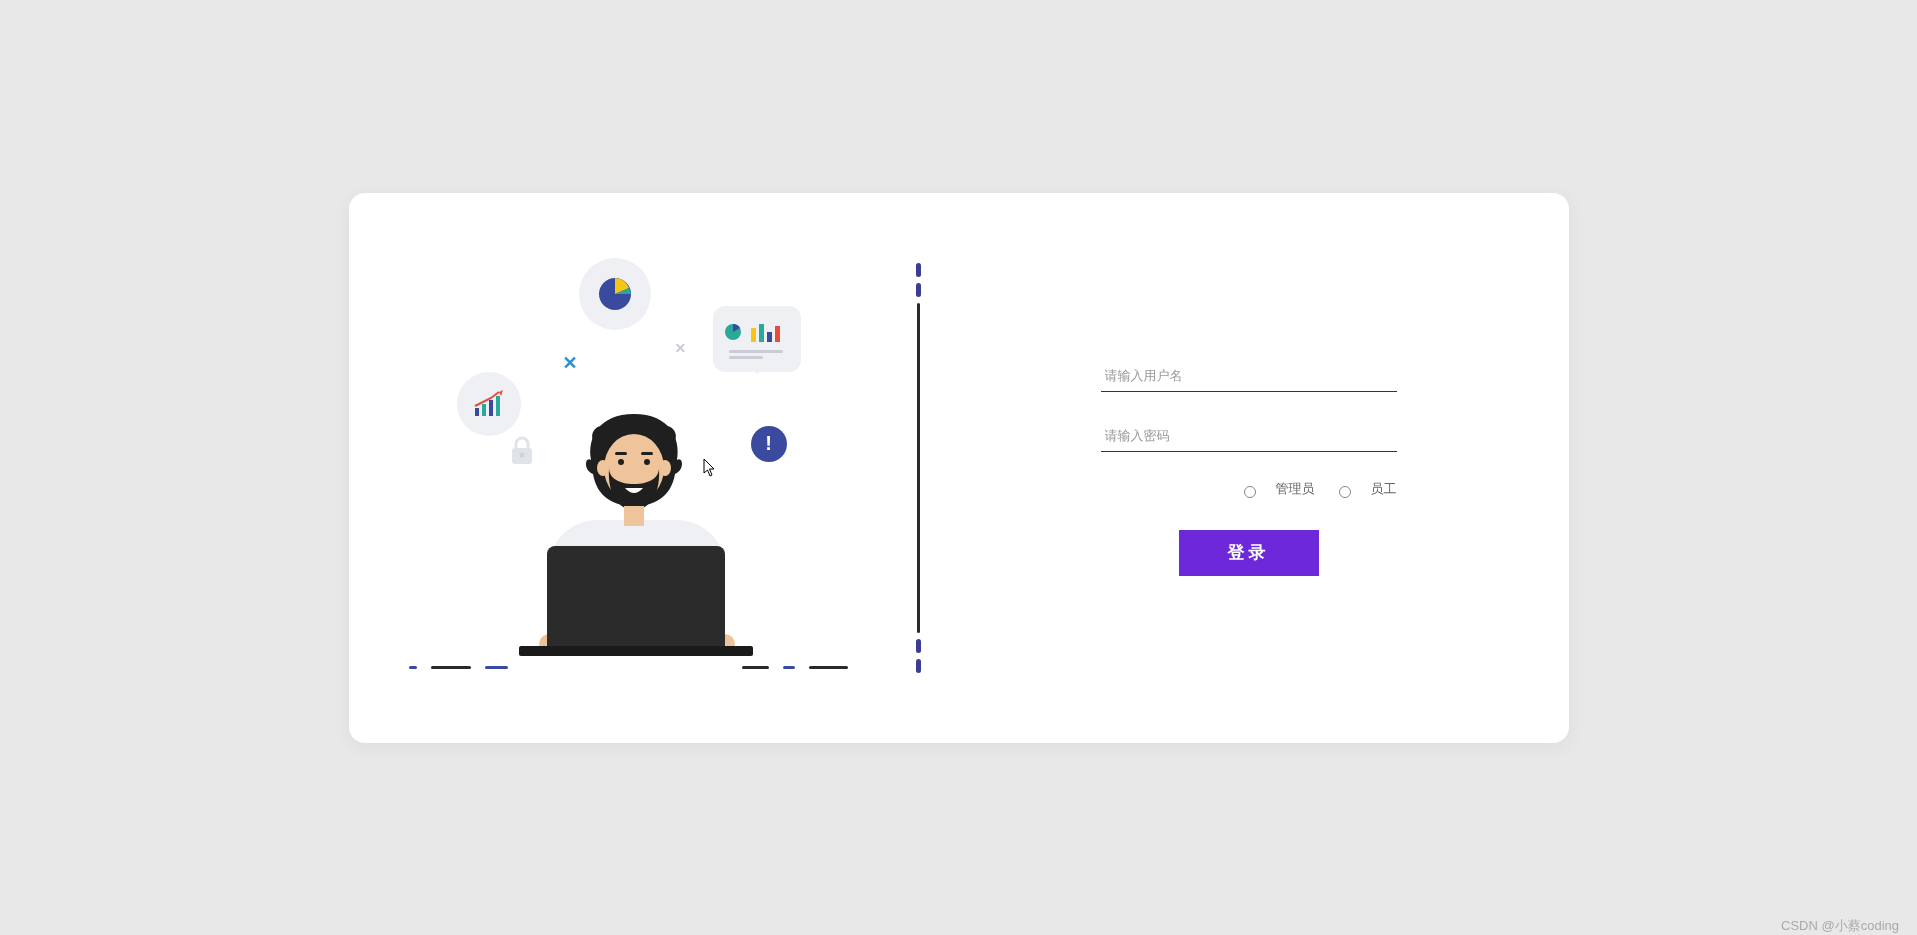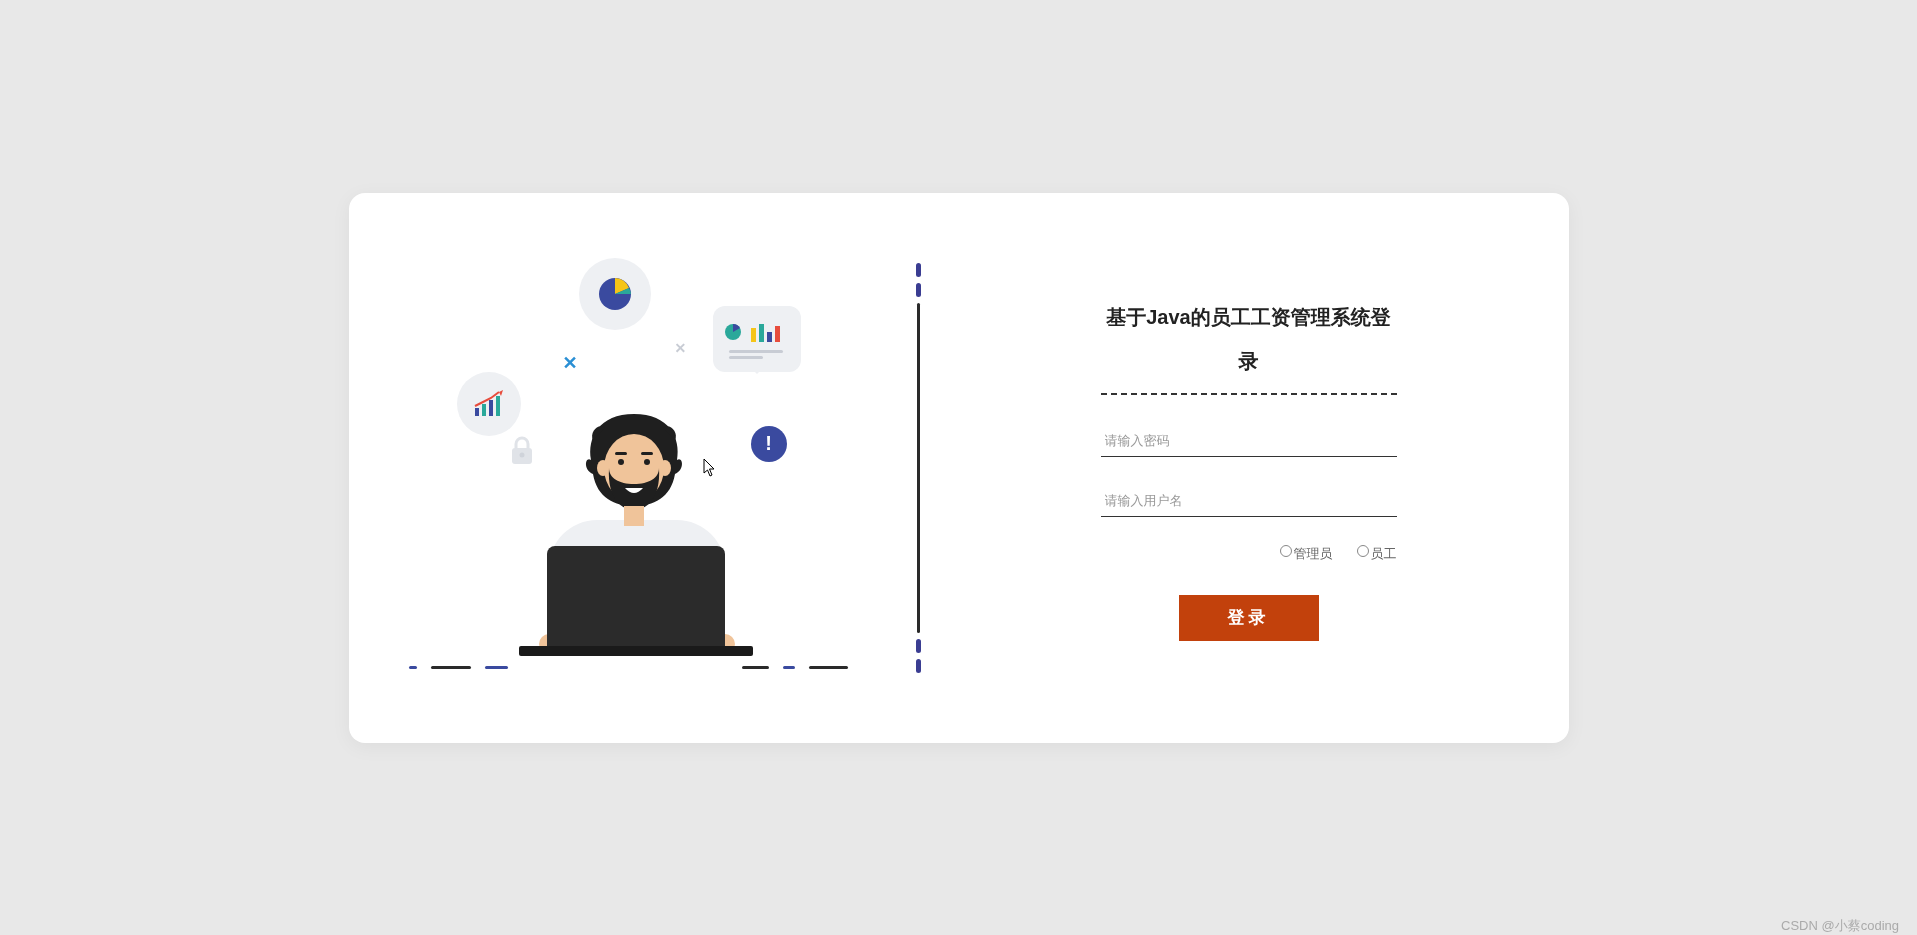--- a/index.html
+++ b/index.html
@@ -93,37 +93,37 @@
     .radios {
       display: flex;
       justify-content: flex-end;
       gap: 24px;
       margin-bottom: 32px;
       font-size: 13px;
       color: #666;
     }
     .radio-item {
       display: flex;
-      align-items: flex-start;
-      gap: 2px;
+      align-items: flex-end;
+      gap: 20px;
       cursor: pointer;
     }
     .radio-circle {
       width: 12px;
       height: 12px;
       border: 1.5px solid #888;
       border-radius: 50%;
       display: inline-block;
     }
     .login-btn {
       display: block;
       margin: 0 auto;
       width: 140px;
       height: 46px;
-      background: #c2410c;
+      background: #6d28d9;
       color: #fff;
       border: none;
       font-size: 17px;
       font-weight: 600;
       cursor: pointer;
       letter-spacing: 4px;
     }
     .watermark {
       position: absolute;
       bottom: 0;
@@ -365,26 +365,25 @@
   <div class="divider-wrap">
     <span class="divider-dot"></span>
     <span class="divider-dot"></span>
     <span class="divider-line"></span>
     <span class="divider-dot"></span>
     <span class="divider-dot"></span>
   </div>
 
   <div class="right-panel">
     <div class="form-box">
-      <h1 class="form-title">基于Java的员工工资管理系统登录</h1>
+      <div class="input-row">
+        <input class="input-field" type="text" placeholder="请输入用户名" style="">
+      </div>
       <div class="input-row">
         <input class="input-field" type="password" placeholder="请输入密码" style="">
-      </div>
-      <div class="input-row">
-        <input class="input-field" type="text" placeholder="请输入用户名" style="">
       </div>
       <div class="radios">
         <label class="radio-item">
           <span class="radio-circle"></span>
           <span>管理员</span>
         </label>
         <label class="radio-item">
           <span class="radio-circle"></span>
           <span>员工</span>
         </label>

